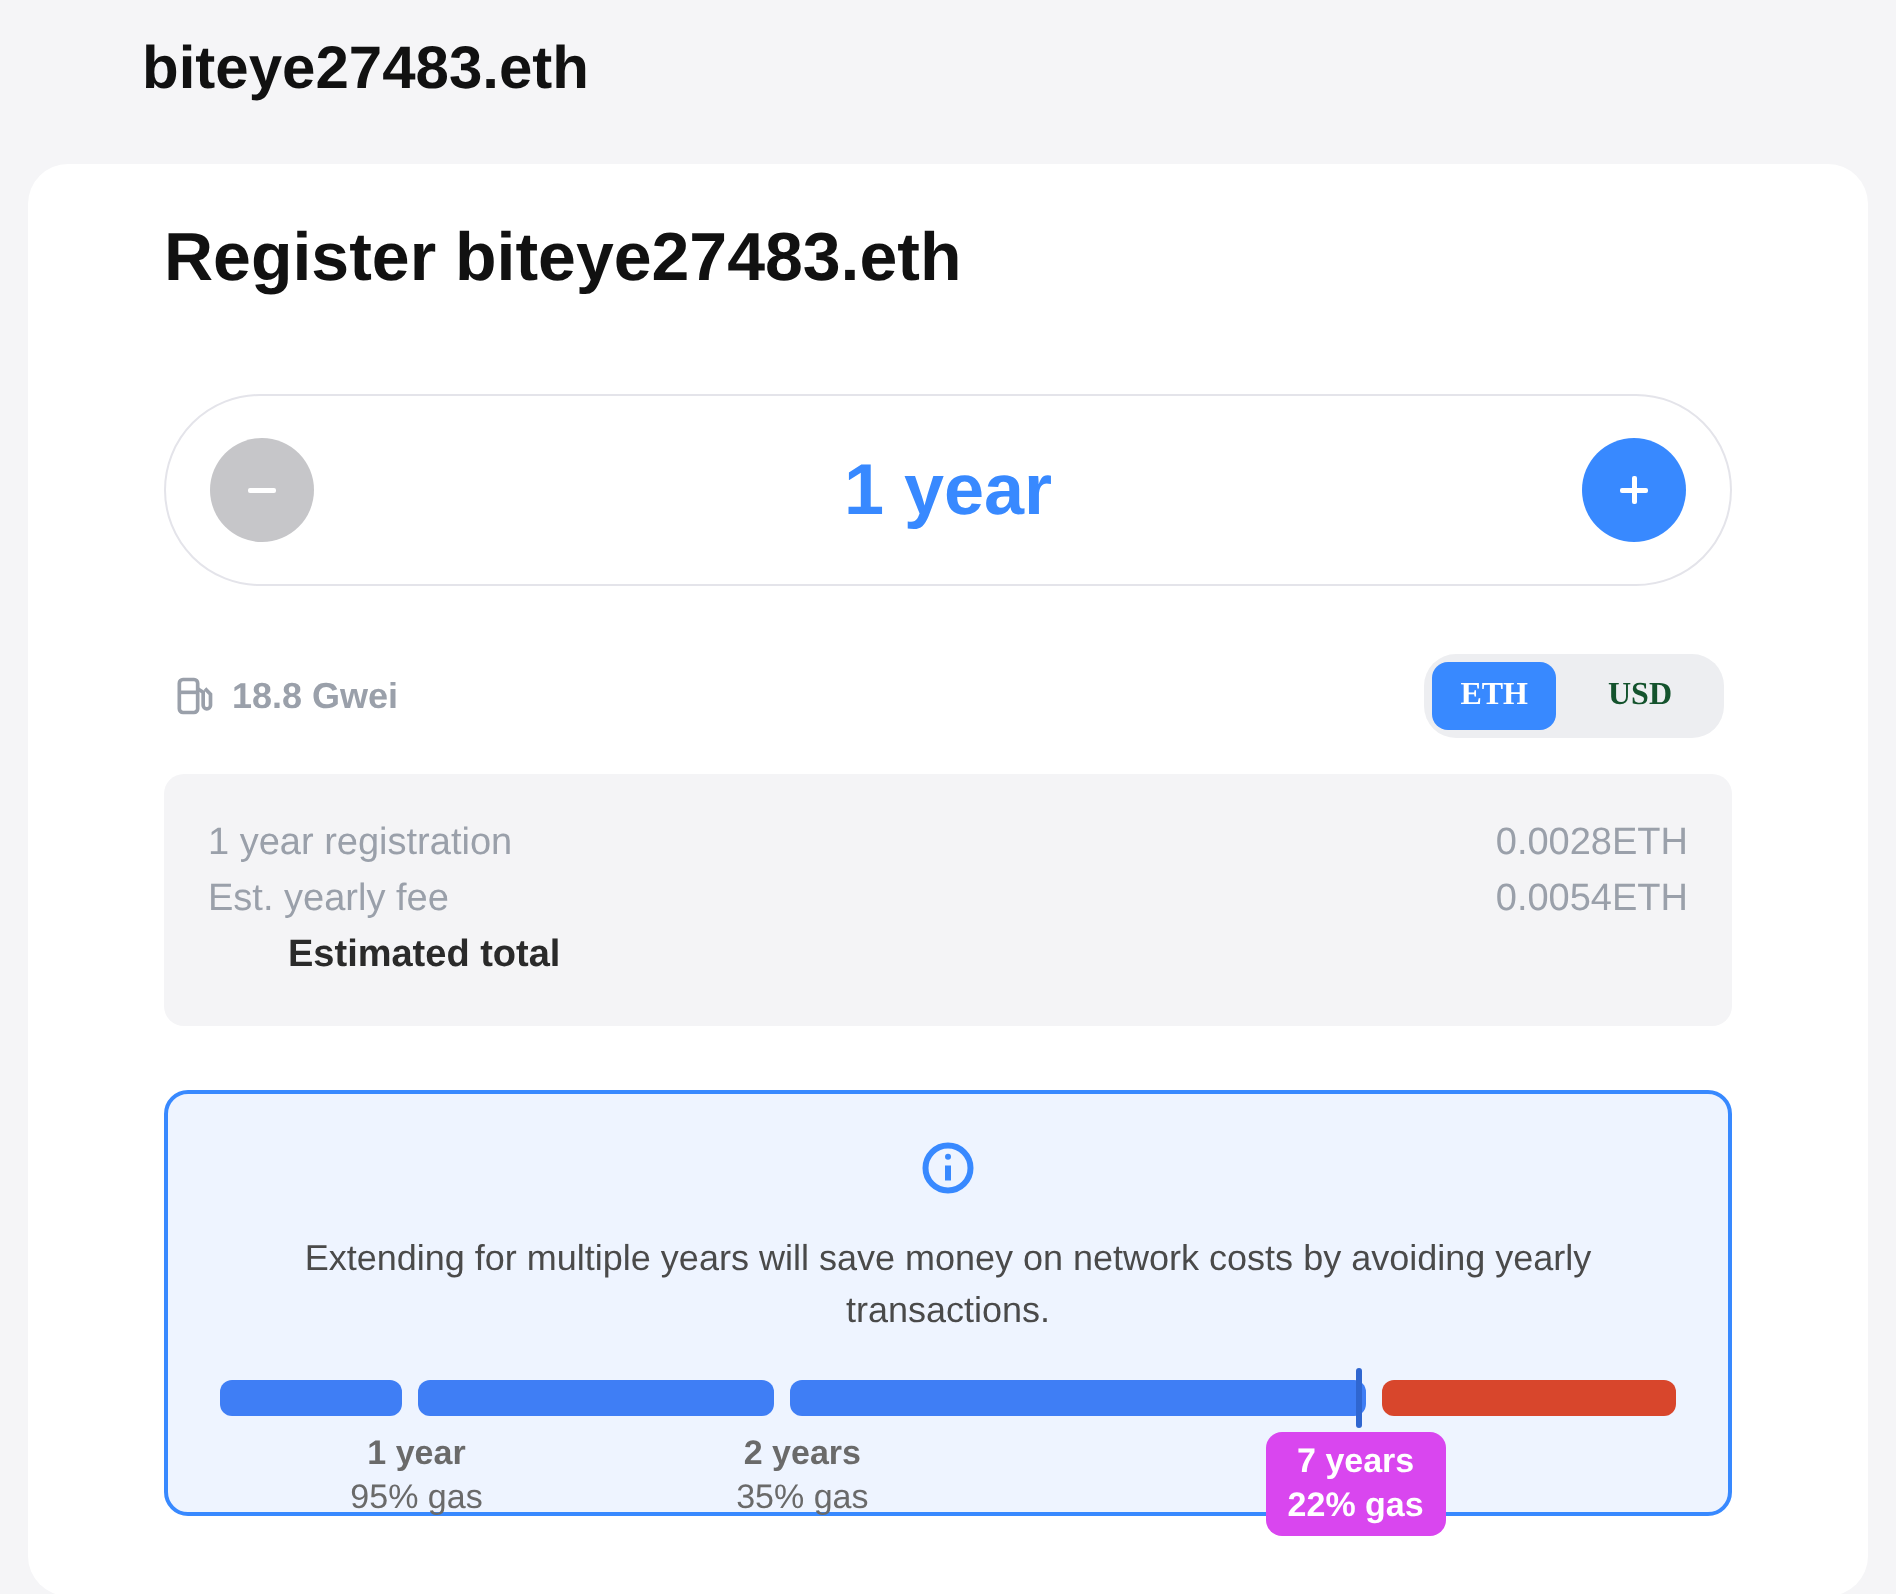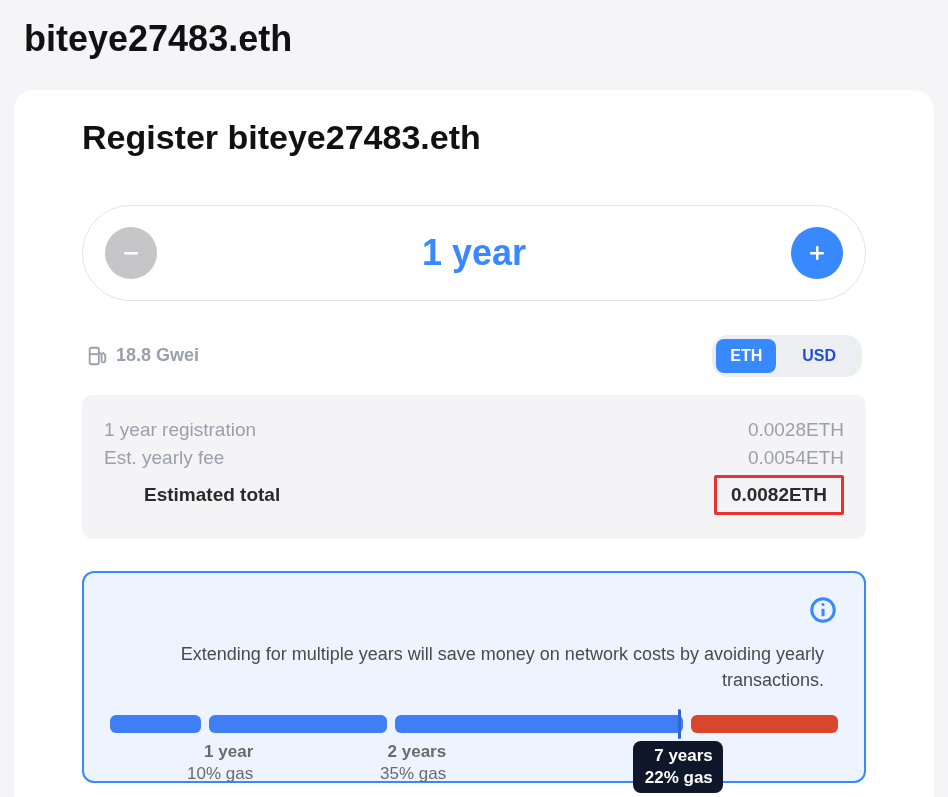--- a/index.html
+++ b/index.html
@@ -5,24 +5,25 @@
   * { box-sizing: border-box; margin: 0; padding: 0; }
   body {
     font-family: -apple-system, BlinkMacSystemFont, "Segoe UI", Helvetica, Arial, sans-serif;
     background: #f5f5f7;
     color: #1a1a1a;
     width: 948px;
     height: 797px;
     overflow: hidden;
   }
   .page-title {
-    font-size: 36px;
+    font-size: 30px;
     font-weight: 800;
     padding: 18px 24px 10px 24px;
     color: #111;
+    margin-left: 47px;
   }
   .card {
     background: #ffffff;
     border-radius: 20px;
     margin: 20px 14px 0 14px;
     padding: 28px 68px 40px 68px;
   }
   .register-heading {
     font-size: 34px;
     font-weight: 800;
@@ -57,40 +58,41 @@
   }
   .gas-row {
     display: flex;
     align-items: center;
     justify-content: space-between;
     margin-top: 34px;
     padding: 0 4px;
   }
   .gas-left {
     display: flex;
-    align-items: flex-start;
+    align-items: center;
     gap: 8px;
     color: #9aa0aa;
     font-size: 18px;
     font-weight: 600;
   }
   .gas-left svg { width: 22px; height: 22px; }
   .currency-toggle {
     display: flex;
     align-items: center;
     background: #edeef1;
     border-radius: 16px;
     padding: 4px 12px 4px 4px;
     gap: 12px;
+    font-family: Liberation Serif, serif;
   }
   .currency-toggle .opt {
     font-size: 16px;
     font-weight: 800;
     padding: 8px 14px;
-    color: #1d4ed8;
+    color: #14532d;
     border-radius: 8px;
     cursor: pointer;
   }
   .currency-toggle .opt.active {
     background: #3889ff;
     color: #fff;
   }
   .price-box {
     background: #f4f4f6;
     border-radius: 10px;
@@ -113,21 +115,21 @@
     border: 3px solid #e63232;
     padding: 6px 14px;
     border-radius: 2px;
   }
   .info-box {
     border: 2px solid #3889ff;
     background: #eef4ff;
     border-radius: 12px;
     margin-top: 32px;
     padding: 22px 26px 40px 26px;
-    text-align: right;
+    text-align: center;
   }
   .info-icon {
     color: #3889ff;
     margin-bottom: 12px;
   }
   .info-icon svg { width: 30px; height: 30px; }
   .info-text {
     font-size: 18px;
     color: #4a4a4a;
     line-height: 1.45;
@@ -161,21 +163,21 @@
   }
   .bar-label {
     position: absolute;
     transform: translateX(-50%);
     font-size: 17px;
     color: #6a6a6a;
     line-height: 1.3;
     min-width: 90px;
   }
   .bar-label.active {
-    background: #0f172a;
+    background: #d946ef;
     color: #fff;
     border-radius: 8px;
     padding: 4px 10px;
     font-weight: 700;
   }
   .bar-label .yr { font-weight: 700; }
   .bar-label .gas { font-weight: 500; }
   .bar-label.active .gas { font-weight: 700; }
 </style>
 </head>
@@ -220,21 +222,20 @@
     <div class="price-row">
       <span class="label">1 year registration</span>
       <span class="value">0.0028ETH</span>
     </div>
     <div class="price-row">
       <span class="label">Est. yearly fee</span>
       <span class="value">0.0054ETH</span>
     </div>
     <div class="price-row total">
       <span class="label">Estimated total</span>
-      <span class="value">0.0082ETH</span>
     </div>
   </div>
 
   <div class="info-box">
     <div class="info-icon">
       <svg viewBox="0 0 24 24" fill="none" stroke="#3889ff" stroke-width="2.4">
           <circle cx="12" cy="12" r="9"></circle>
           <line x1="12" y1="11" x2="12" y2="17"></line>
           <circle cx="12" cy="7.5" r="1.2" fill="#3889ff" stroke="none"></circle>
         </svg>
@@ -244,21 +245,21 @@
     <div class="bar-track">
       <div class="bar-seg" style="flex:0 0 12.5%"></div>
       <div class="bar-seg" style="flex:0 0 24.5%"></div>
       <div class="bar-seg" style="flex:0 0 39.5%"></div>
       <div class="bar-seg red" style="flex:1 1 auto"></div>
       <div class="needle" style="left:78%"></div>
     </div>
     <div class="bar-labels">
       <div class="bar-label" style="left:13.5%">
         <div class="yr">1 year</div>
-        <div class="gas">10% gas</div>
+        <div class="gas">95% gas</div>
       </div>
       <div class="bar-label" style="left:40%">
         <div class="yr">2 years</div>
         <div class="gas">35% gas</div>
       </div>
       <div class="bar-label active" style="left:78%">
         <div class="yr">7 years</div>
         <div class="gas">22% gas</div>
       </div>
     </div>

